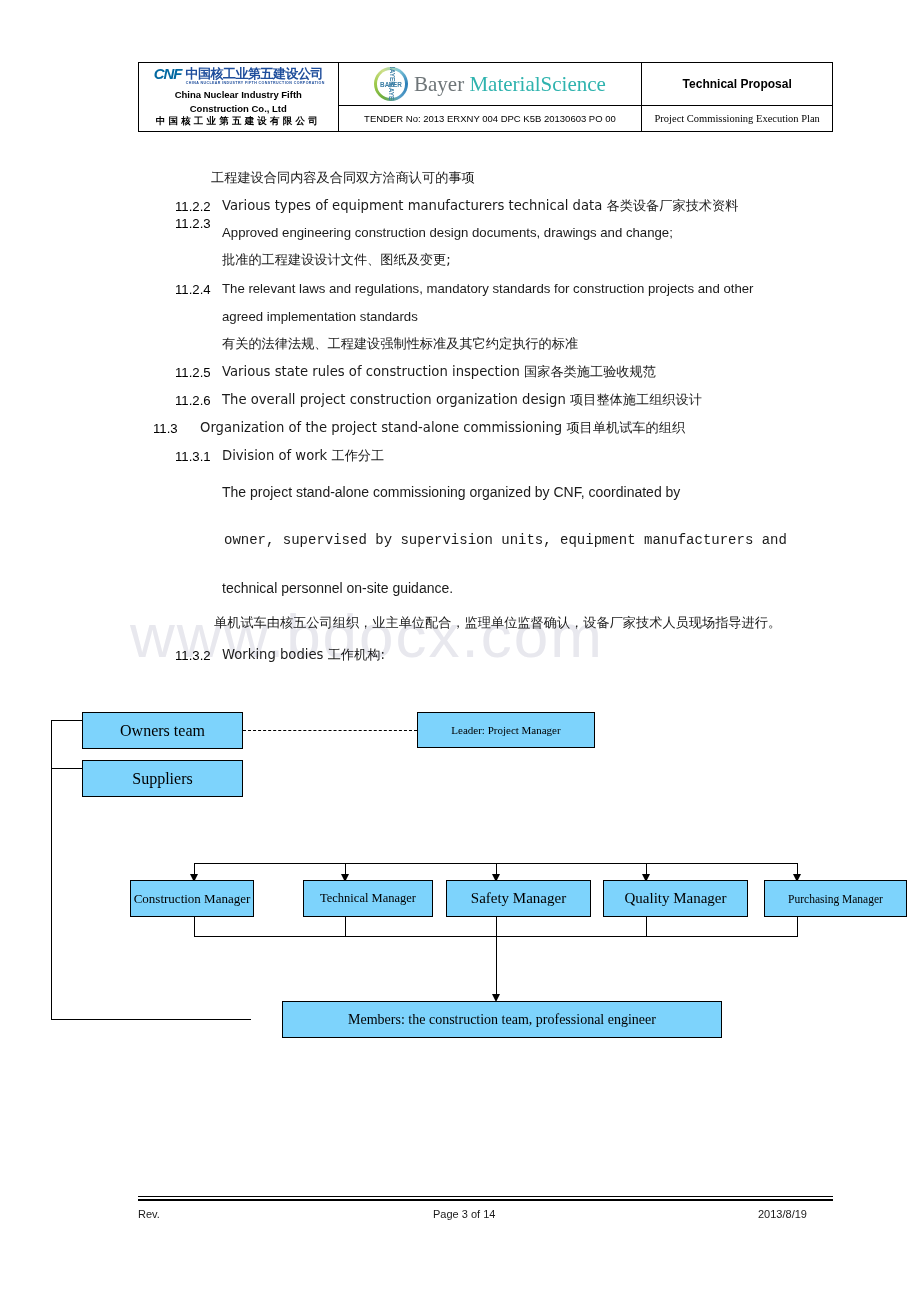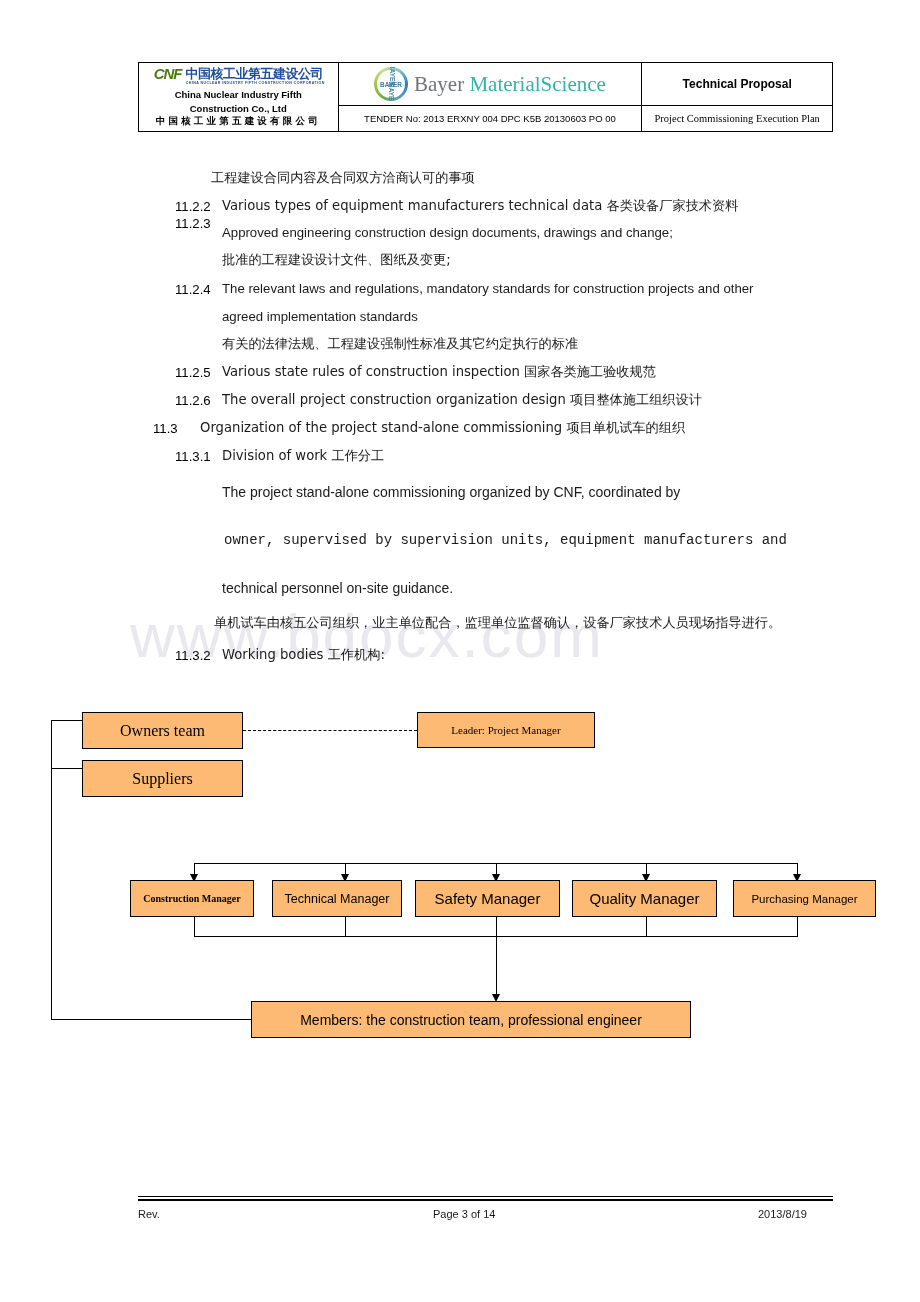--- a/index.html
+++ b/index.html
@@ -66,21 +66,21 @@
     align-items: center;
     justify-content: center;
     gap: 4px;
     margin-bottom: 1px;
   }
   .cnf-mark {
     font-family: "Liberation Sans", sans-serif;
     font-weight: bold;
     font-style: italic;
     font-size: 15px;
-    color: #4d7c0f;
+    color: #0369a1;
     letter-spacing: -1px;
     line-height: 1;
   }
   .cnf-cn {
     font-family: "DejaVu Sans", sans-serif;
     font-weight: bold;
     font-size: 13px;
     color: #1f4e9c;
     letter-spacing: -0.5px;
     line-height: 1;
@@ -193,29 +193,29 @@
     position: absolute;
     left: 0;
     top: 690px;
     width: 920px;
     height: 370px;
     z-index: 3;
   }
   .obox {
     position: absolute;
     border: 1.4px solid #000;
-    background: #fdba74;
+    background: #7dd3fc;
     box-sizing: border-box;
     display: flex;
     align-items: center;
     justify-content: center;
     text-align: center;
   }
   .serif { font-family: "Liberation Serif", serif; }
-  .sans  { font-family: Liberation Sans, sans-serif; }
+  .sans  { font-family: Liberation Serif, serif; margin-left: 31px; }
 
   .line {
     position: absolute;
     background: #000;
   }
   .vline { width: 1.4px; }
   .hline { height: 1.4px; }
 
   .dashline {
     position: absolute;
@@ -364,21 +364,21 @@
 
   <div class="line vline" style="left:496px; top:173px; height:14px;"></div>
   <div class="arrowhead" style="left:492px; top:184px;"></div>
 
   <div class="line vline" style="left:646px; top:173px; height:14px;"></div>
   <div class="arrowhead" style="left:642px; top:184px;"></div>
 
   <div class="line vline" style="left:797px; top:173px; height:14px;"></div>
   <div class="arrowhead" style="left:793px; top:184px;"></div>
 
-  <div class="obox serif" style="left:130px; top:190px; width:124px; height:37px; font-size:10px;font-weight:bold;">
+  <div class="obox serif" style="left:130px; top:190px; width:124px; height:37px; font-size:13px;">
     <span>Construction Manager</span>
   </div>
 
   <div class="obox sans" style="left:272px; top:190px; width:130px; height:37px; font-size:12.5px;">
     <span>Technical Manager</span>
   </div>
 
   <div class="obox sans" style="left:572px; top:190px; width:145px; height:37px; font-size:15px;">
     <span>Quality Manager</span>
   </div>

